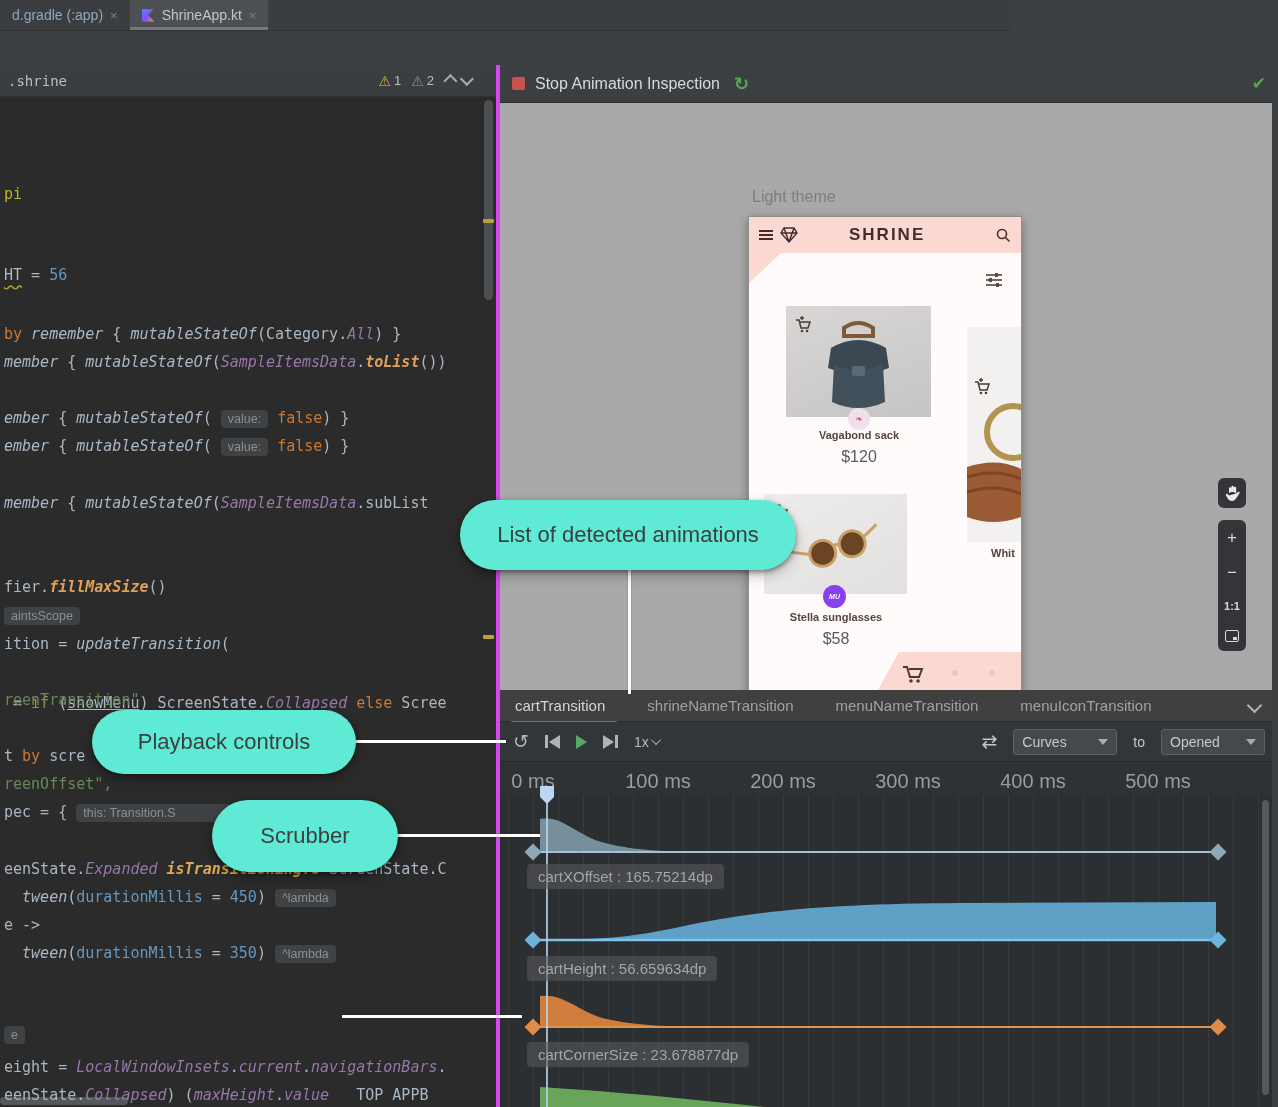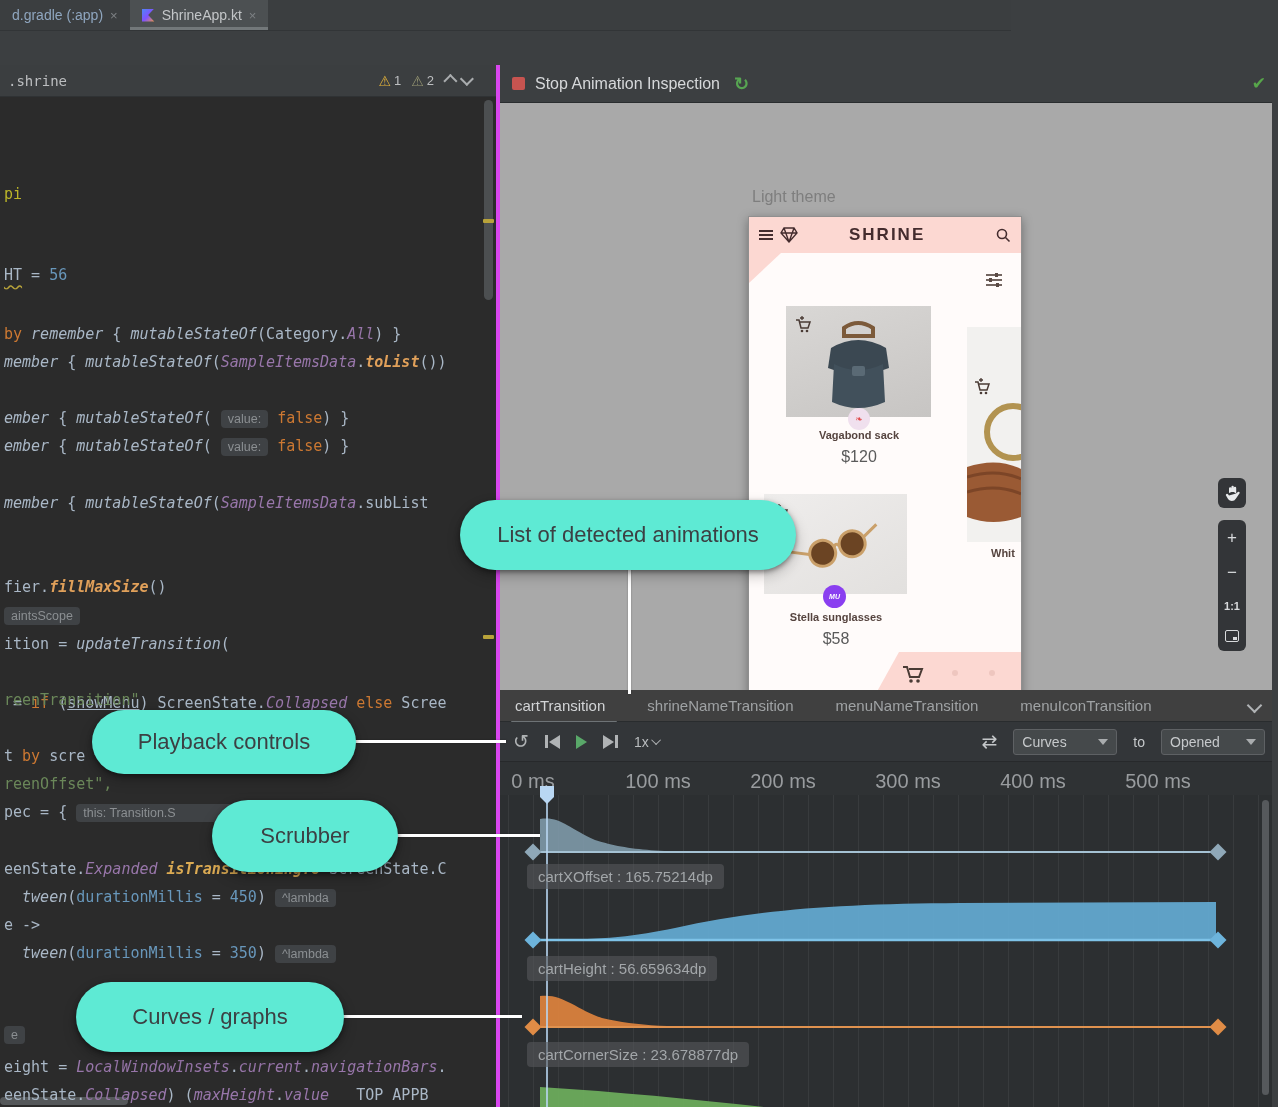--- a/index.html
+++ b/index.html
@@ -386,14 +386,13 @@
   <div class="right-strip"></div>
 
   <div class="callout-line" style="left:628px;top:568px;width:2.5px;height:126px;"></div>
   <div class="callout-line" style="left:354px;top:740px;width:152px;height:2.5px;"></div>
   <div class="callout-line" style="left:388px;top:834px;width:152px;height:2.5px;"></div>
   <div class="callout-line" style="left:342px;top:1015px;width:180px;height:2.5px;"></div>
 
   <div class="pill" style="left:460px;top:500px;width:336px;height:70px;">List of detected animations</div>
   <div class="pill" style="left:92px;top:710px;width:264px;height:64px;">Playback controls</div>
   <div class="pill" style="left:212px;top:800px;width:186px;height:72px;">Scrubber</div>
-  <div class="pill" style="left:76px;top:982px;width:268px;height:70px;">Curves / graphs</div>
 </div>
 
 </body></html>

